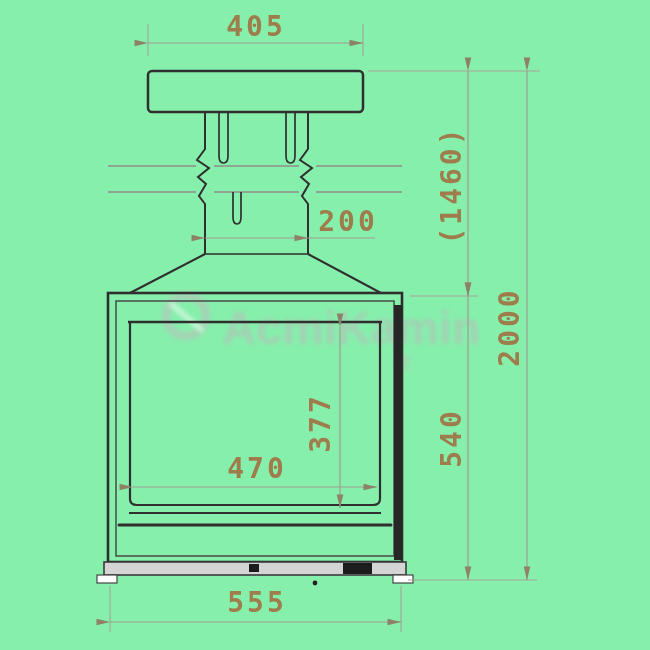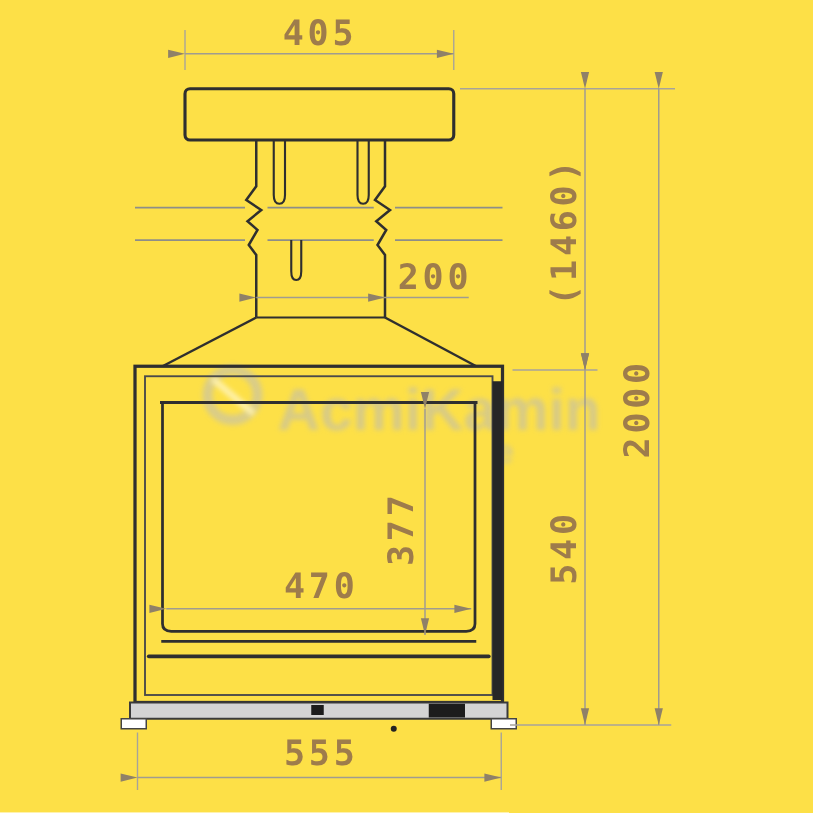--- a/index.html
+++ b/index.html
@@ -1,17 +1,17 @@
 <!DOCTYPE html>
 <html><head>
 <meta charset="utf-8">
 <style>
   html,body { margin:0; padding:0; background:#ffffff; }
   .canvas {
-    position:relative; width:650px; height:650px; background:#fde047;
+    position:relative; width:650px; height:650px; background:#86efac;
     font-family:"DejaVu Sans Mono", monospace; overflow:hidden;
   }
   svg { position:absolute; left:0; top:0; }
   .obj   { stroke:#2f2f2f; fill:none; }
   .objthin { stroke:#4a4a4a; fill:none; }
   .ceil  { stroke:#8e8e88; stroke-width:1.4; fill:none; }
   .dimln { stroke:#a09c90; stroke-width:1.2; fill:none; }
   .extln { stroke:#a7a39a; stroke-width:1.1; fill:none; }
   .dimtxt {
     fill:#9e7c4b; font-family:"DejaVu Sans Mono", monospace;

